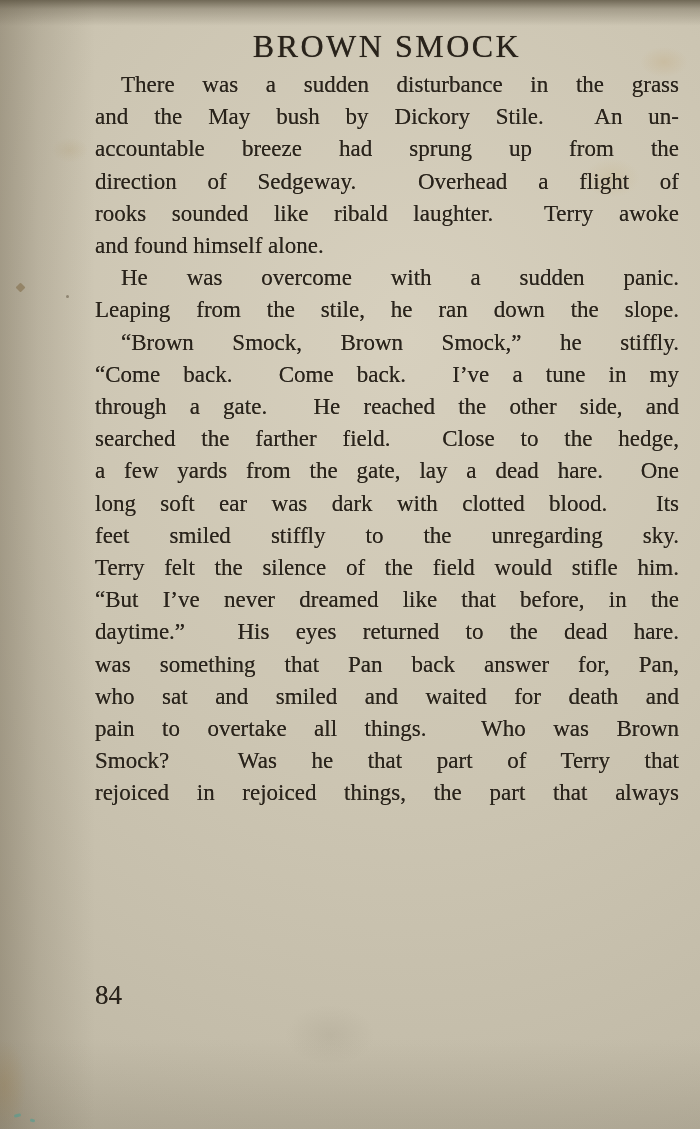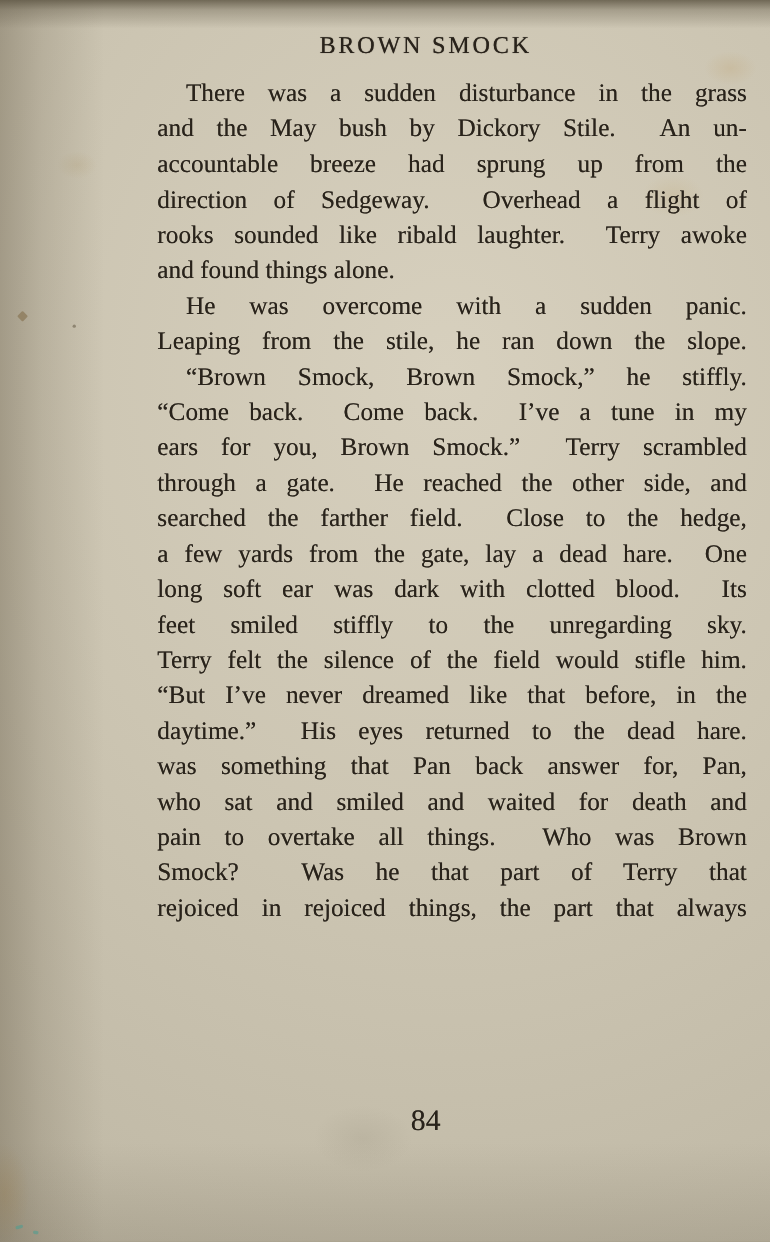--- a/index.html
+++ b/index.html
@@ -28,56 +28,54 @@
       radial-gradient(60px 40px at 330px 1035px, rgba(120,112,94,0.12), rgba(120,112,94,0) 75%),
       
       radial-gradient(130% 95% at 58% 30%, #d7d0be 0%, #ccc5b2 42%, #bab3a0 100%);
   }
   .running-head {
     position: absolute;
     left: 95px;
     top: 28px;
     width: 584px;
     text-align: center;
-    font-size: 22px;
+    font-size: 32px;
     letter-spacing: 2.5px;
     color: #29231b;
     text-shadow: 0 0 0.7px rgba(41,35,27,0.85);
   }
   .page-body {
     position: absolute;
     left: 95px;
     top: 69px;
     width: 584px;
     font-size: 23px;
     line-height: 32.2px;
     color: #29231b;
     text-shadow: 0 0 0.5px rgba(41,35,27,0.7);
   }
   .line {
     text-align: justify;
     text-align-last: justify;
-    margin-left: 48px;
   }
   .line.no-justify {
     text-align-last: left;
   }
   .line.indent {
     text-indent: 26px;
   }
   .page-number {
     position: absolute;
     left: 95px;
     top: 980px;
     width: 584px;
-    text-align: center;
+    text-align: left;
     font-size: 27px;
     color: #29231b;
     text-shadow: 0 0 0.5px rgba(41,35,27,0.7);
-    margin-top: 23px;
   }
   .speck-diamond {
     position: absolute;
     left: 17px;
     top: 284px;
     width: 7px;
     height: 7px;
     background: #8d7c5d;
     transform: rotate(45deg);
     opacity: 0.8;
@@ -105,26 +103,25 @@
 
 <div class="page">
   <div class="running-head">BROWN SMOCK</div>
 
   <div class="page-body">
       <div class="line indent">There was a sudden disturbance in the grass</div>
       <div class="line">and the May bush by Dickory Stile.&nbsp; An un-</div>
       <div class="line">accountable breeze had sprung up from the</div>
       <div class="line">direction of Sedgeway.&nbsp; Overhead a flight of</div>
       <div class="line">rooks sounded like ribald laughter.&nbsp; Terry awoke</div>
-      <div class="line no-justify">and found things alone.</div>
+      <div class="line no-justify">and found himself alone.</div>
       <div class="line indent">He was overcome with a sudden panic.</div>
       <div class="line">Leaping from the stile, he ran down the slope.</div>
       <div class="line indent">“Brown Smock, Brown Smock,” he stiffly.</div>
       <div class="line">“Come back.&nbsp; Come back.&nbsp; I’ve a tune in my</div>
-      <div class="line">ears for you, Brown Smock.”&nbsp; Terry scrambled</div>
       <div class="line">through a gate.&nbsp; He reached the other side, and</div>
       <div class="line">searched the farther field.&nbsp; Close to the hedge,</div>
       <div class="line">a few yards from the gate, lay a dead hare.&nbsp; One</div>
       <div class="line">long soft ear was dark with clotted blood.&nbsp; Its</div>
       <div class="line">feet smiled stiffly to the unregarding sky.</div>
       <div class="line">Terry felt the silence of the field would stifle him.</div>
       <div class="line">“But I’ve never dreamed like that before, in the</div>
       <div class="line">daytime.”&nbsp; His eyes returned to the dead hare.</div>
       <div class="line">was something that Pan back answer for, Pan,</div>
       <div class="line">who sat and smiled and waited for death and</div>

